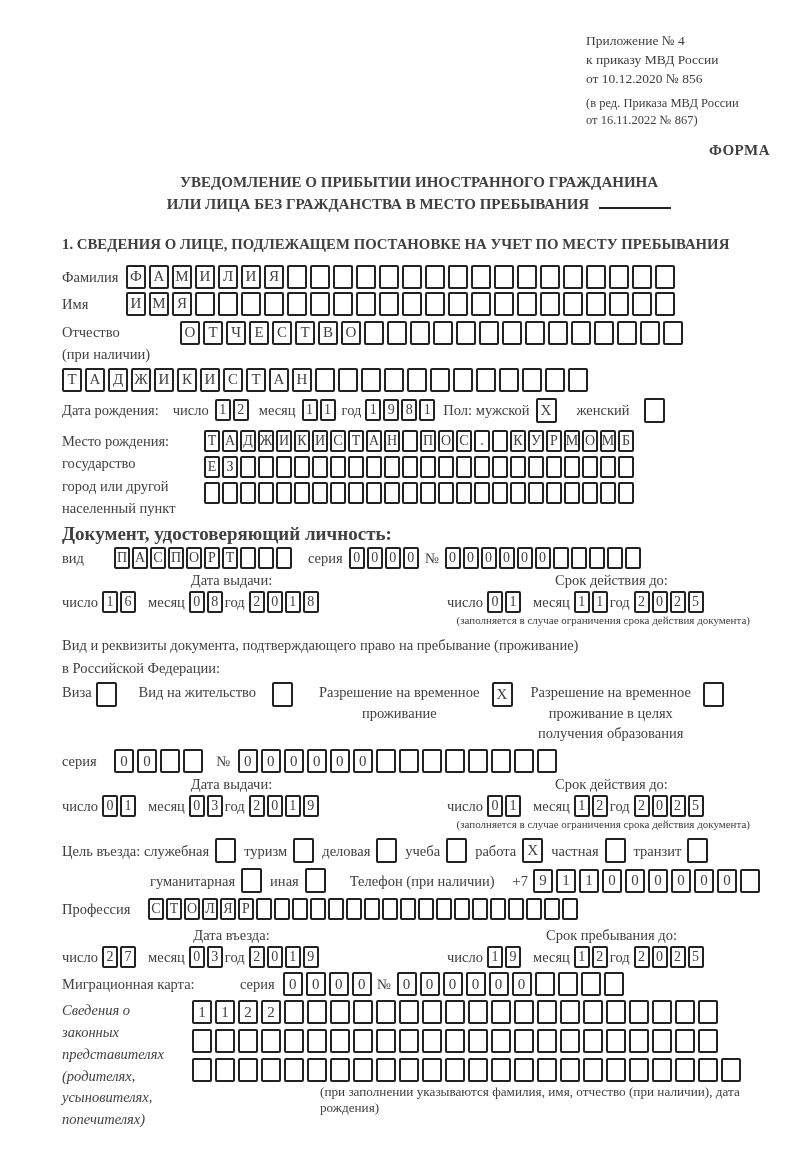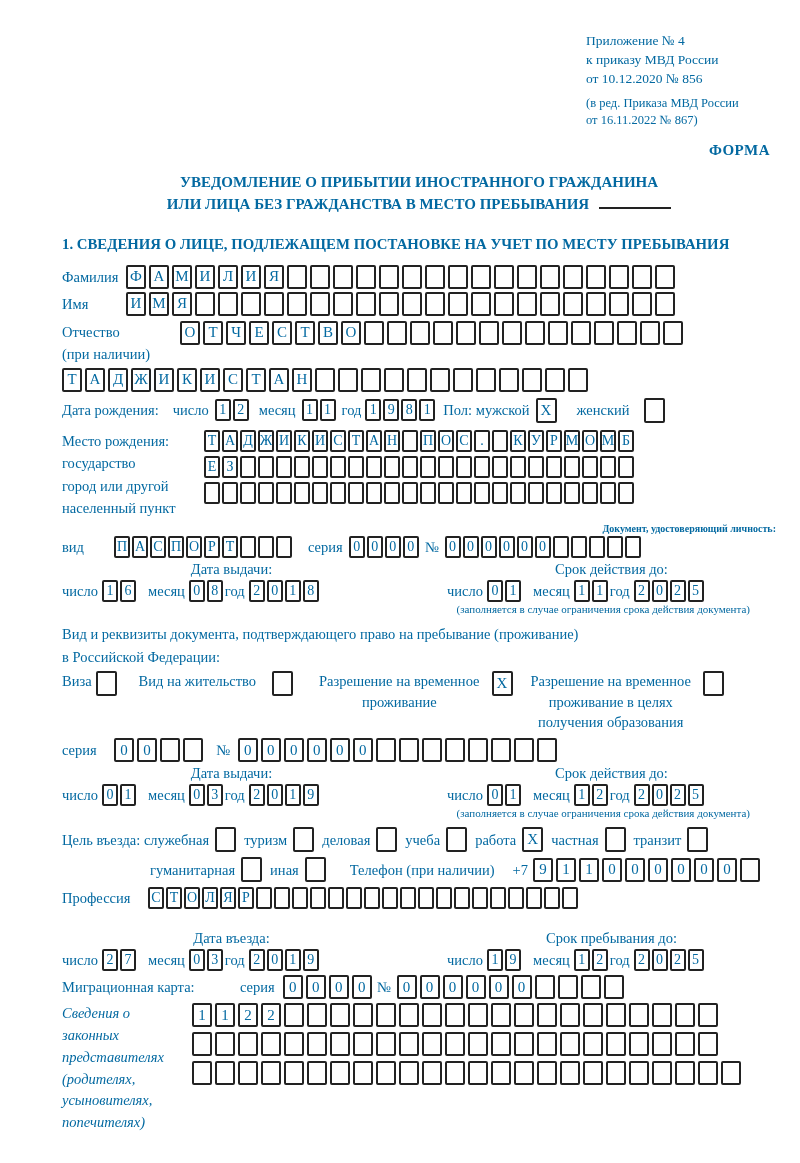--- a/index.html
+++ b/index.html
@@ -1,18 +1,18 @@
 <!DOCTYPE html>
 <html><head>
 <meta charset="utf-8">
 <style>
   * { box-sizing: border-box; }
   html,body { margin:0; padding:0; background:#e8e8e8; }
   .page {
-    width:800px; height:1163px; background:#ffffff; color:#0369a1;
+    width:800px; height:1163px; background:#ffffff; color:#404040;
     font-family:"Liberation Serif", serif;
     padding:32px 24px 0 62px; overflow:hidden; position:relative;
   }
   .hdr-right { width:190px; margin-left:auto; font-size:13.5px; line-height:1.4; }
   .hdr-right .sub { margin-top:6px; font-size:12.5px; }
   .forma { text-align:right; font-weight:bold; font-size:15px; margin:12px 6px 0 0; letter-spacing:.5px; }
   .title { text-align:center; font-weight:bold; font-size:15px; line-height:1.5; margin-top:12px; }
   .blank-line { display:inline-block; width:72px; border-bottom:2.5px solid #222; margin-left:10px; }
   .sec-head { font-weight:bold; font-size:14.8px; margin-top:20px; }
 
@@ -28,21 +28,21 @@
     font-size:15px; background:#fff;
   }
   .sm .cell { width:16px; height:22px; margin-right:2px; font-size:14px; }
   .stack .cells { margin-bottom:4px; }
   .box {
     flex:none; width:21px; height:25px; border:2px solid #222; border-radius:2px;
     display:flex; align-items:center; justify-content:center; font-size:15px;
     margin-left:6px; background:#fff;
   }
 
-  .doc-head { text-align:right; font-weight:bold; font-size:10px; margin-top:4px; }
+  .doc-head { text-align:left; font-weight:bold; font-size:19px; margin-top:4px; }
 
   .datesec { display:flex; margin-top:3px; }
   .dcol-l { width:340px; }
   .dcol-r { margin-left:46px; width:330px; }
   .dhead { text-align:center; font-size:14.5px; margin-bottom:2px; }
   .dgrp { display:flex; align-items:center; }
   .dlbl { font-size:14.5px; margin:0 4px 0 0; flex:none; }
   .dgap { width:10px; flex:none; }
   .note { font-size:11px; text-align:right; padding-right:26px; margin-top:1px; }
 
@@ -573,21 +573,21 @@
         <span class="cell"></span>
         <span class="cell"></span>
         <span class="cell"></span>
         <span class="cell"></span>
         <span class="cell"></span>
         <span class="cell"></span>
         <span class="cell"></span>
       </span>
   </div>
 
-  <div class="datesec" style="margin-top:21px;">
+  <div class="datesec" style="margin-top:7px;">
     <div class="dcol-l">
       <div class="dhead">Дата въезда:</div>
       <div class="dgrp">
         <span class="dlbl">число</span>
         <span class="cells sm">
             <span class="cell">2</span>
             <span class="cell">7</span>
           </span>
           <span class="dgap"></span>
         <span class="dlbl">месяц</span>
@@ -732,16 +732,17 @@
           <span class="cell"></span>
           <span class="cell"></span>
           <span class="cell"></span>
           <span class="cell"></span>
           <span class="cell"></span>
           <span class="cell"></span>
           <span class="cell"></span>
           <span class="cell"></span>
           <span class="cell"></span>
         </span>
+      <div class="reps-note">(при заполнении указываются фамилия, имя, отчество (при наличии), дата рождения)</div>
     </span>
   </div>
 
 </div>
 
 </body></html>

